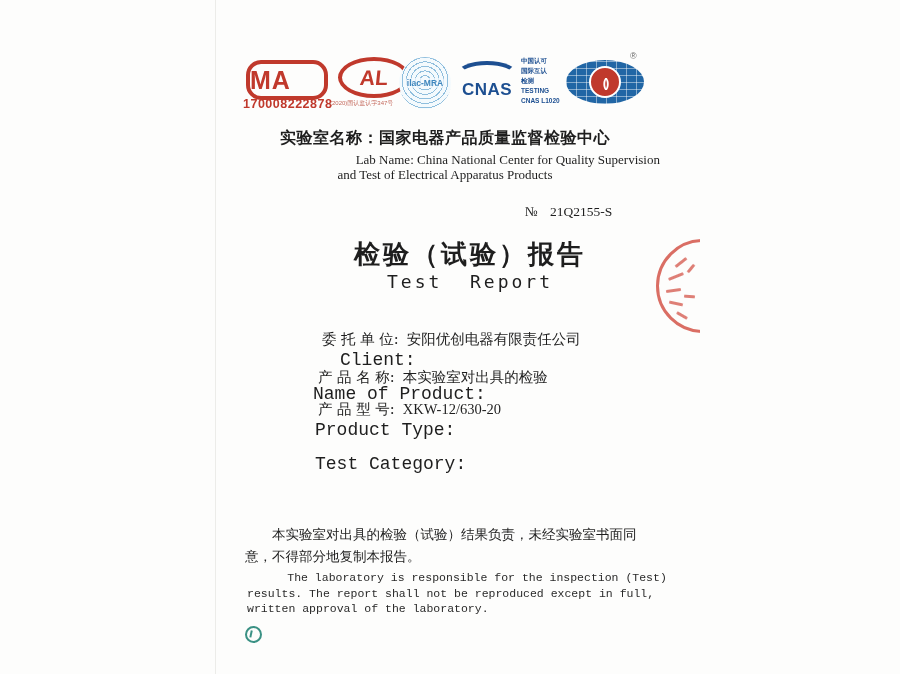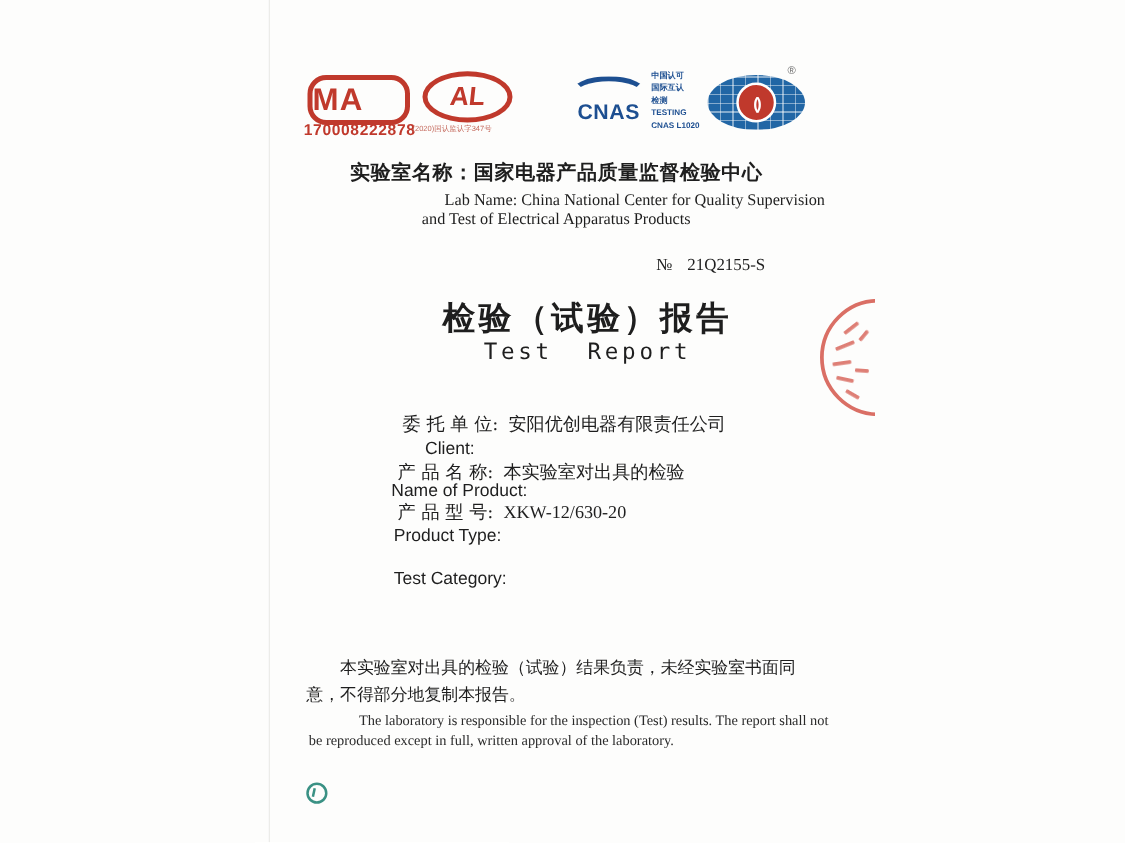--- a/index.html
+++ b/index.html
@@ -55,31 +55,31 @@
 
   
   .seal-clip{left:656px;top:237px;width:44px;height:98px;overflow:hidden;}
   .seal-ring{position:absolute;left:0;top:2px;width:88px;height:88px;border:3px solid #d4564a;
              border-radius:50%;opacity:.85;filter:blur(.3px);}
   .seal-stroke{position:absolute;background:#d4564a;opacity:.75;filter:blur(.5px);border-radius:1px;}
 
   
   .field-cn{font-size:14.5px;font-family:"DejaVu Serif",serif;white-space:nowrap;}
   .field-cn .fv{margin-left:8px;}
-  .field-en{font-size:14px;font-family:Liberation Sans, sans-serif;}
+  .field-en{font-size:18px;font-family:Liberation Mono, monospace;}
   .f1{left:322px;top:330px;} .f1e{left:340px;top:350px;}
   .f2{left:318px;top:368px;} .f2e{left:313px;top:384px;}
   .f3{left:318px;top:400px;} .f3e{left:315px;top:420px;}
   .f4{left:320px;top:436px;} .f4e{left:315px;top:454px;}
 
   
   .disc-cn{left:245px;top:524px;width:418px;font-size:13.5px;line-height:1.6;text-indent:2em;
            font-family:"DejaVu Serif",serif;}
   .disc-en{left:247px;top:570px;width:420px;font-size:11.5px;line-height:1.35;text-indent:3.5em;
-           font-family:Liberation Serif, serif;color:#2a2a2a;}
+           font-family:Liberation Mono, monospace;color:#2a2a2a;}
 
   
   .stamp{left:245px;top:626px;width:13px;height:13px;border:2px solid #3a9184;border-radius:50%;
          display:flex;align-items:center;justify-content:center;}
   .stamp::after{content:"";width:5px;height:7px;border-left:2px solid #3a9184;transform:rotate(12deg);}
   .abs{position:absolute;}
 </style>
 </head>
 <body>
 
@@ -89,20 +89,23 @@
   <div class="logo abs cma-box">
     <span class="cma-ma">MA</span>
   </div>
   <div class="logo abs cma-number">170008222878</div>
 
   <div class="logo abs cal-oval">
     <span class="cal-al">AL</span>
   </div>
   <div class="logo abs cal-sub">(2020)国认监认字347号</div>
 
+  <div class="logo abs ilac-circle">
+    <span class="ilac-label">ilac-MRA</span>
+  </div>
 
   <div class="logo abs cnas-wrap">
     <div class="cnas-swoosh"></div>
     <div class="cnas-label">CNAS</div>
   </div>
 
   <div class="logo abs cnas-block">
     <div>中国认可</div>
     <div>国际互认</div>
     <div>检测</div>

